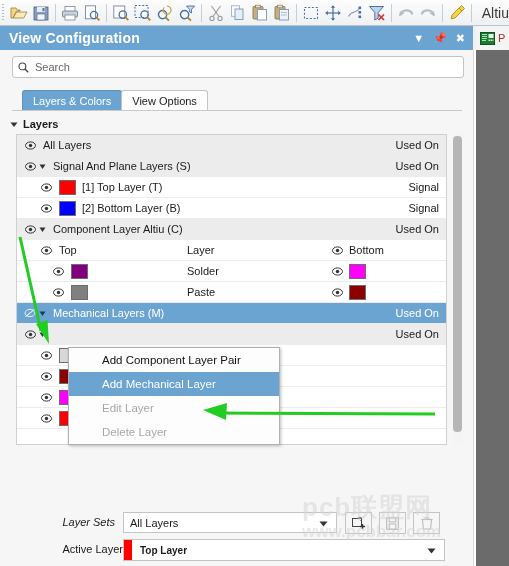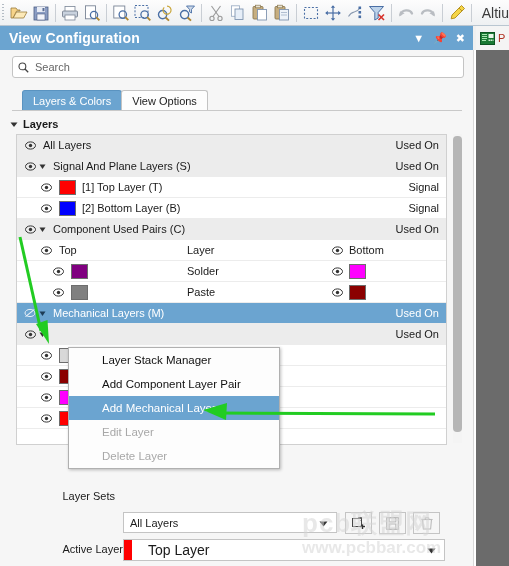--- a/index.html
+++ b/index.html
@@ -92,52 +92,52 @@
   .row .rt{position:absolute;right:7px;font-size:11px;}
   .row .mid{position:absolute;left:170px;}
   .row .b-eye{position:absolute;left:315px;display:flex;align-items:center;gap:6px;}
 
   
   #vscroll{position:absolute;left:453px;top:84px;width:9px;height:309px;background:#f4f4f4;}
   #vthumb{position:absolute;left:453px;top:86px;width:9px;height:296px;background:#b6b6b6;border-radius:4px;}
 
   
   .lbl-r{position:absolute;font-size:11px;text-align:right;}
-  #ls-label{left:55px;top:440px;width:60px;}
+  #ls-label{left:55px;top:466px;width:60px;font-style:italic;}
   #al-label{left:53px;top:493px;width:70px;}
   #ls-combo{position:absolute;left:123px;top:462px;width:212px;height:19px;background:#fff;
             border:1px solid #c4c4c4;display:flex;align-items:center;}
   #ls-combo .v{margin-left:6px;font-size:11px;}
   #ls-combo .car{position:absolute;right:8px;}
   .sq-btn{position:absolute;top:462px;width:25px;height:20px;background:#f6f6f6;border:1px solid #c4c4c4;
           display:flex;align-items:center;justify-content:center;}
   #btn-new{left:345px;}
   #btn-save{left:379px;}
   #btn-del{left:413px;}
   #al-combo{position:absolute;left:123px;top:489px;width:320px;height:20px;background:#fff;
             border:1px solid #c4c4c4;display:flex;align-items:center;}
   #al-combo .cs{width:8px;height:20px;flex:0 0 auto;}
-  #al-combo .v{margin-left:16px;font-size:14px;}
+  #al-combo .v{margin-left:8px;font-size:10px;font-weight:bold;}
   #al-combo .car{position:absolute;right:8px;}
 
   
   #ctx{
     position:absolute;left:68px;top:347px;width:210px;
     background:#fdfdfd;border:1px solid #b0b0b0;box-shadow:1px 1px 3px rgba(0,0,0,.25);
     z-index:40;
   }
   #ctx .mi{height:24px;display:flex;align-items:center;padding-left:33px;font-size:11.5px;color:#111;}
   #ctx .mi.hl{background:#6ba4d0;color:#fff;}
   #ctx .mi.dis{color:#a8a8a8;text-align:center;}
 
   
   #anno{position:absolute;left:0;top:0;width:509px;height:566px;pointer-events:none;z-index:60;}
 
   
-  #wm{position:absolute;left:302px;top:510px;z-index:50;pointer-events:none;opacity:.55;}
+  #wm{position:absolute;left:302px;top:494px;z-index:50;pointer-events:none;opacity:.55;}
   #wm .l1{font-size:26px;font-weight:bold;color:#d6d6d6;letter-spacing:1px;line-height:26px;
           -webkit-text-stroke:0;}
   #wm .l2{font-size:17px;font-weight:bold;color:#d6d6d6;line-height:20px;margin-top:2px;}
 </style>
 </head>
 <body>
 
 <div id="toolbar">
   <div class="grip"></div>
 
@@ -408,21 +408,21 @@
         <svg width="11" height="9" viewBox="0 0 11 9">
             <ellipse cx="5.5" cy="4.5" rx="5" ry="3.6" fill="none" stroke="#333" stroke-width="1"></ellipse>
             <circle cx="5.5" cy="4.5" r="1.7" fill="#333"></circle>
           </svg>
       </span>
       <span class="tri">
         <svg width="7" height="7" viewBox="0 0 7 7">
             <path d="M0.5 1.5h6L3.5 6z" fill="#333"></path>
           </svg>
       </span>
-      <span class="nm">Component Used Pairs (C)</span>
+      <span class="nm">Component Layer Altiu (C)</span>
       <span class="rt">Used On</span>
     </div>
 
     <div class="row">
       <span class="eye" style="margin-left:22px">
         <svg width="11" height="9" viewBox="0 0 11 9">
             <ellipse cx="5.5" cy="4.5" rx="5" ry="3.6" fill="none" stroke="#333" stroke-width="1"></ellipse>
             <circle cx="5.5" cy="4.5" r="1.7" fill="#333"></circle>
           </svg>
       </span>
@@ -592,23 +592,20 @@
     <span class="car">
       <svg width="9" height="6" viewBox="0 0 9 6">
           <path d="M0.5 0.5h8L4.5 5.5z" fill="#333"></path>
         </svg>
     </span>
   </div>
 
 </div>
 
 <div id="ctx">
-  <div class="mi">
-    <span>Layer Stack Manager</span>
-  </div>
   <div class="mi">
     <span>Add Component Layer Pair</span>
   </div>
   <div class="mi hl">
     <span>Add Mechanical Layer</span>
   </div>
   <div class="mi dis">
     <span>Edit Layer</span>
   </div>
   <div class="mi dis">

